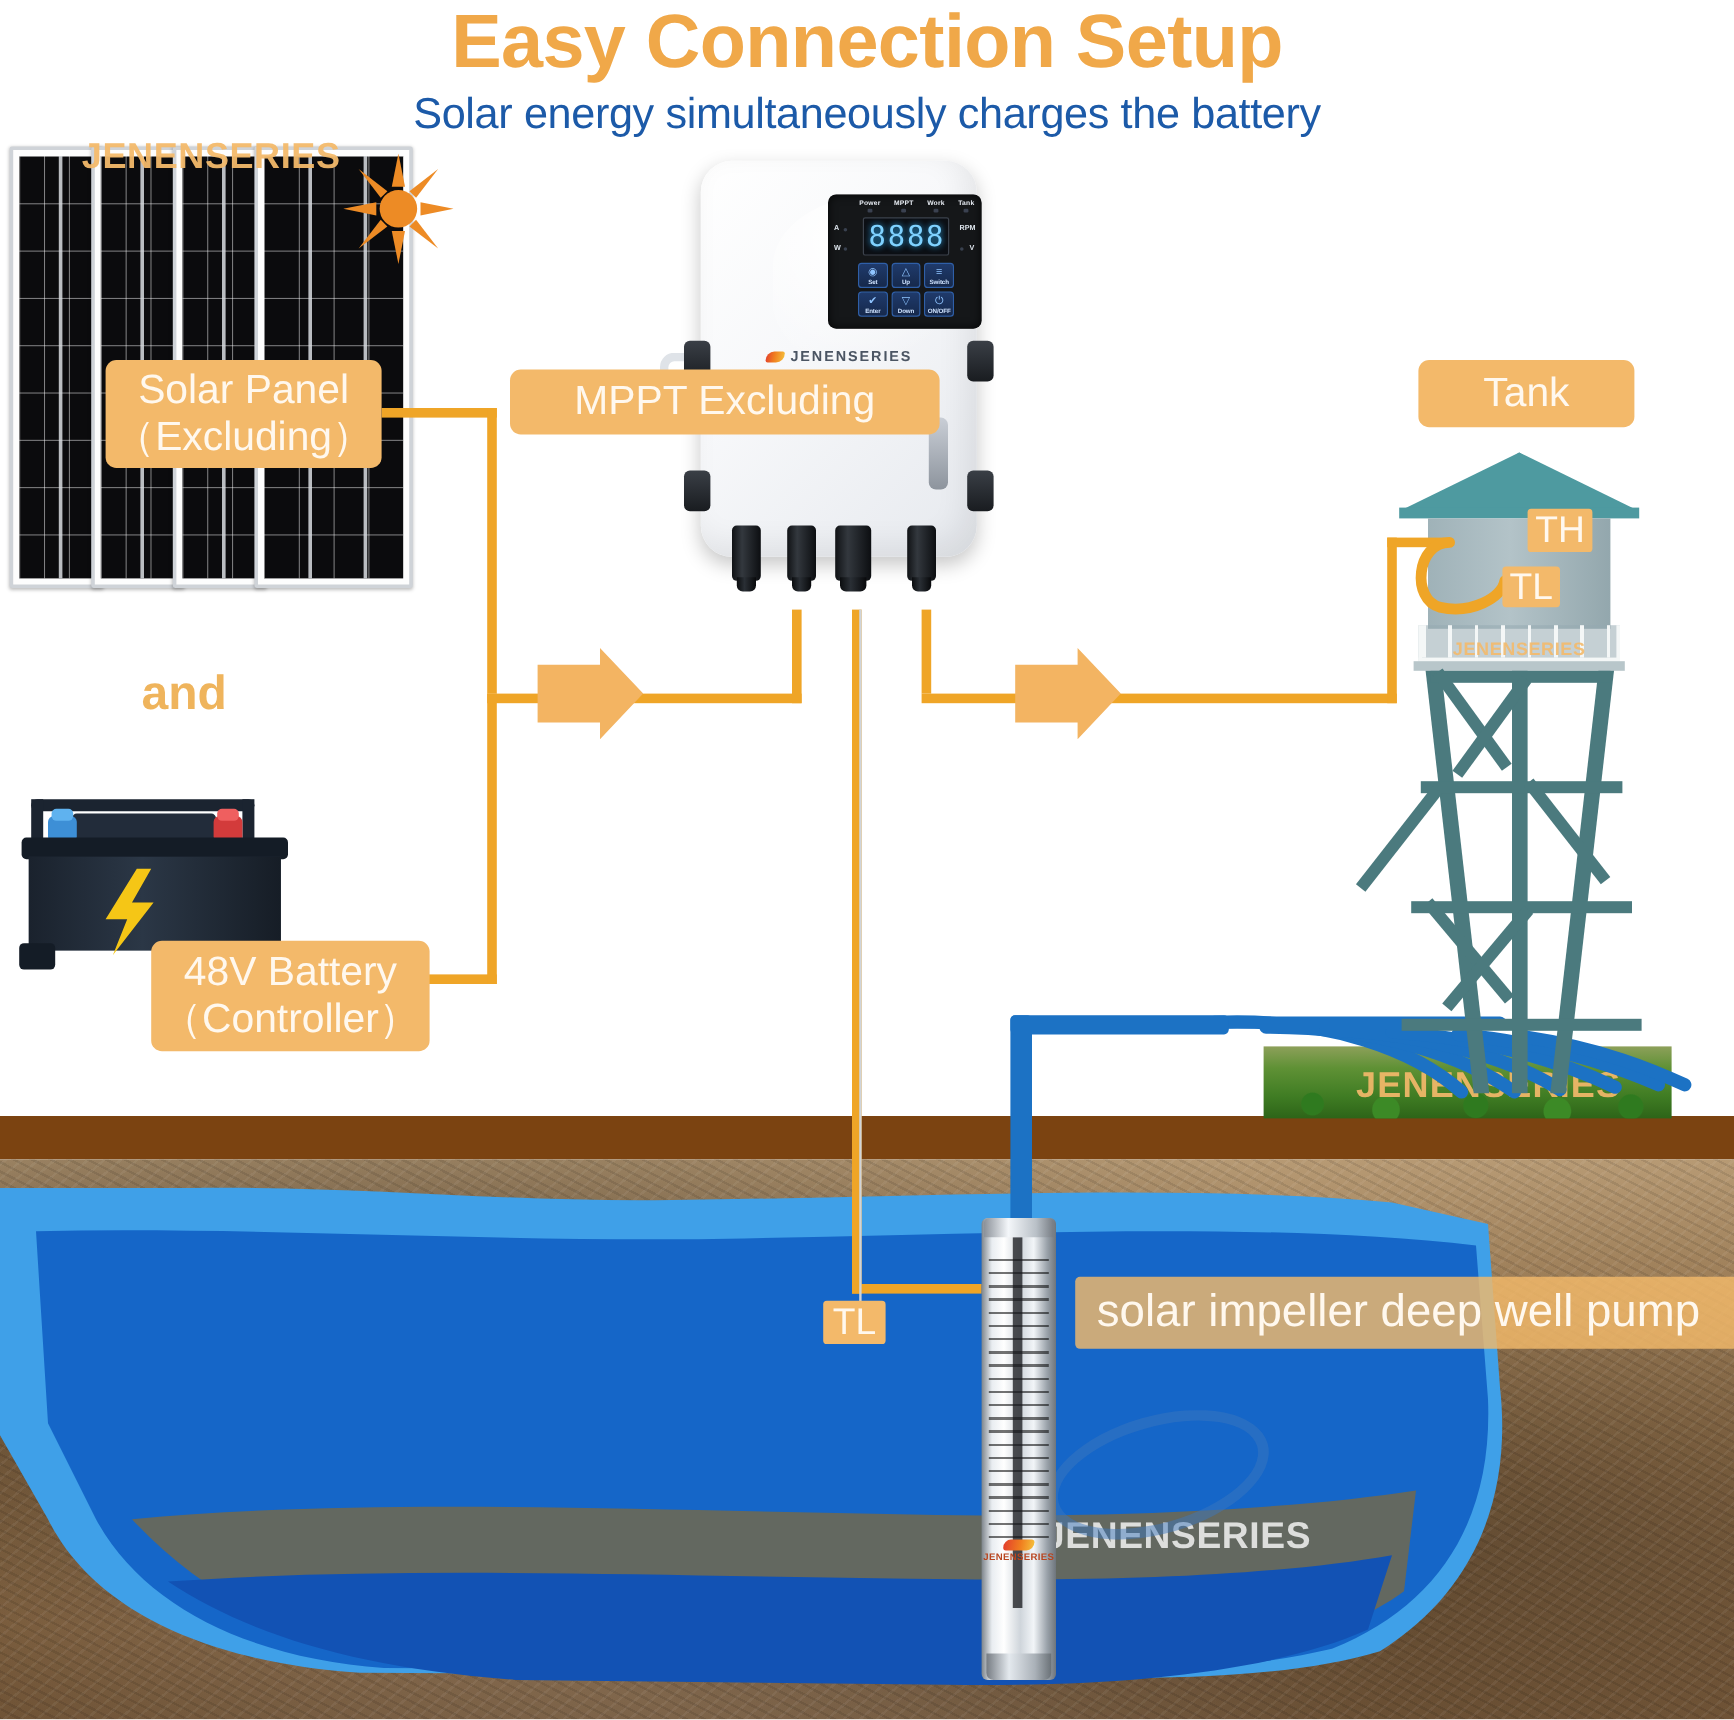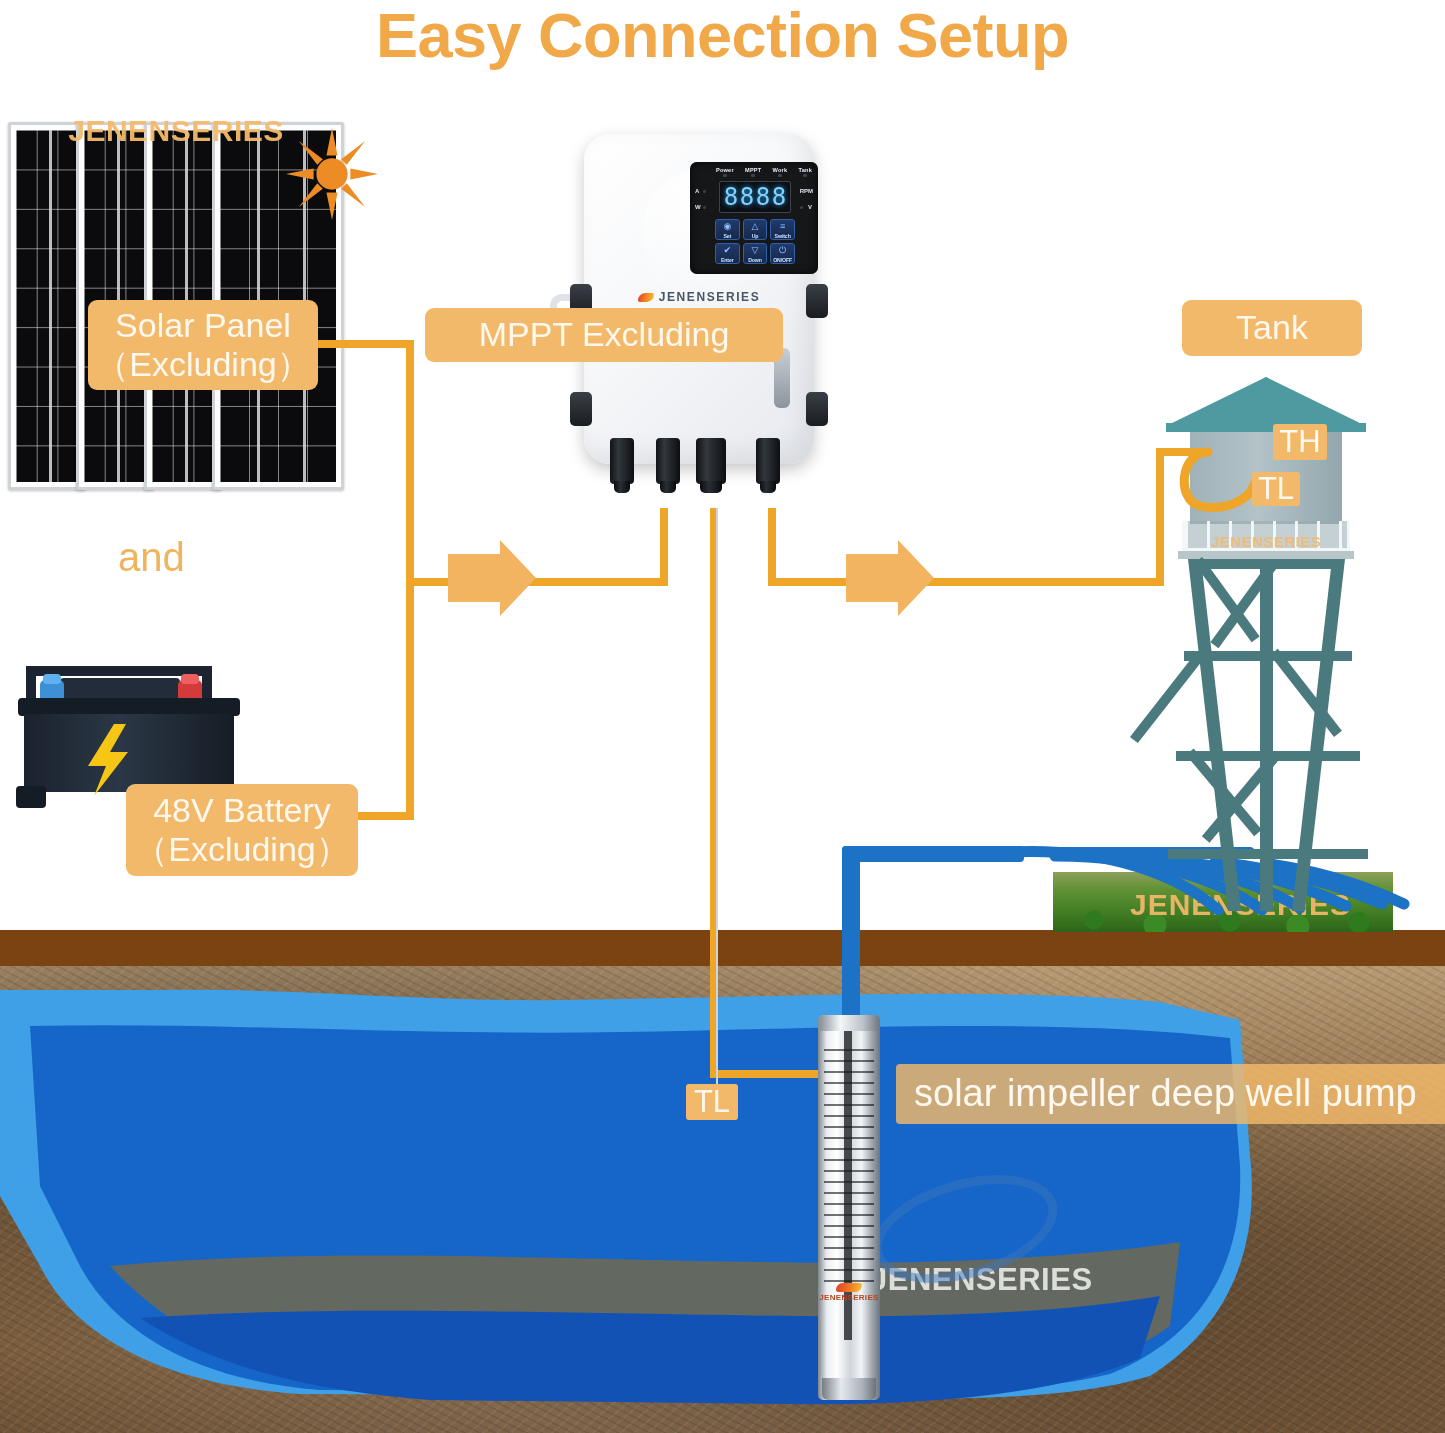--- a/index.html
+++ b/index.html
@@ -186,28 +186,29 @@
 
   .wm-big { position:absolute; left:870px; top:1180px; z-index:21; text-align:center; }
   .wm-big .ring { width:190px; height:98px; border:9px solid rgba(60,120,190,.48);
     border-radius:50%; transform:rotate(-16deg); }
   .wm-big .txt { margin-top:-16px; font-size:31px; font-weight:bold; color:rgba(255,255,255,.78); letter-spacing:.5px; }
   .wm-solar { position:absolute; left:0; top:118px; width:100%; text-align:center;
     font-size:30px; font-weight:bold; color:rgba(243,185,106,.95); letter-spacing:.5px; z-index:14; }
   .wm-tankbase { position:absolute; left:30px; top:178px; width:172px; text-align:center;
     font-size:15px; font-weight:bold; color:rgba(243,185,106,.9); letter-spacing:.5px; z-index:13; }
 
-  .and-label { position:absolute; left:118px; top:535px; font-size:40px; color:#EFB45C; z-index:30; }
+  .and-label { position:absolute; left:118px; top:556px; font-size:40px; color:#EFB45C; z-index:30;font-weight:bold; }
 </style>
 </head>
 <body>
 
 <div class="stage">
 
   <div class="title">Easy Connection Setup</div>
+  <div class="subtitle">Solar energy simultaneously charges the battery</div>
 
   <div class="solar-wrap">
     <div class="pv" style="left:0px;width:78px;height:368px;">
       <div class="cells"></div>
       <div class="busbar" style="left:38px;"></div>
     </div>
     <div class="pv" style="left:68px;width:78px;height:368px;">
       <div class="cells"></div>
       <div class="busbar" style="left:38px;"></div>
     </div>
@@ -480,21 +481,21 @@
   </div>
 
   <div class="chip" style="left:88px; top:300px; width:230px; height:90px;">Solar Panel
 （Excluding）</div>
 
   <div class="chip" style="left:425px; top:308px; width:358px; height:54px;">MPPT Excluding</div>
 
   <div class="chip" style="left:1182px; top:300px; width:180px; height:56px;">Tank</div>
 
   <div class="chip" style="left:126px; top:784px; width:232px; height:92px;">48V Battery
-（Excluding）</div>
+（Controller）</div>
 
   <div class="chip badge" style="left:1273px; top:424px; width:54px; height:36px;">TH</div>
 
   <div class="chip badge" style="left:1252px; top:472px; width:48px; height:34px;">TL</div>
 
   <div class="chip badge" style="left:686px; top:1084px; width:52px; height:36px;">TL</div>
 
   <div class="chip soft" style="left:868px; top:1064px; width:572px; height:60px; border-radius:4px; font-size:38px; justify-content:flex-start; padding-left:18px;margin-left:28px;">solar impeller deep well pump</div>
 
 </div>

